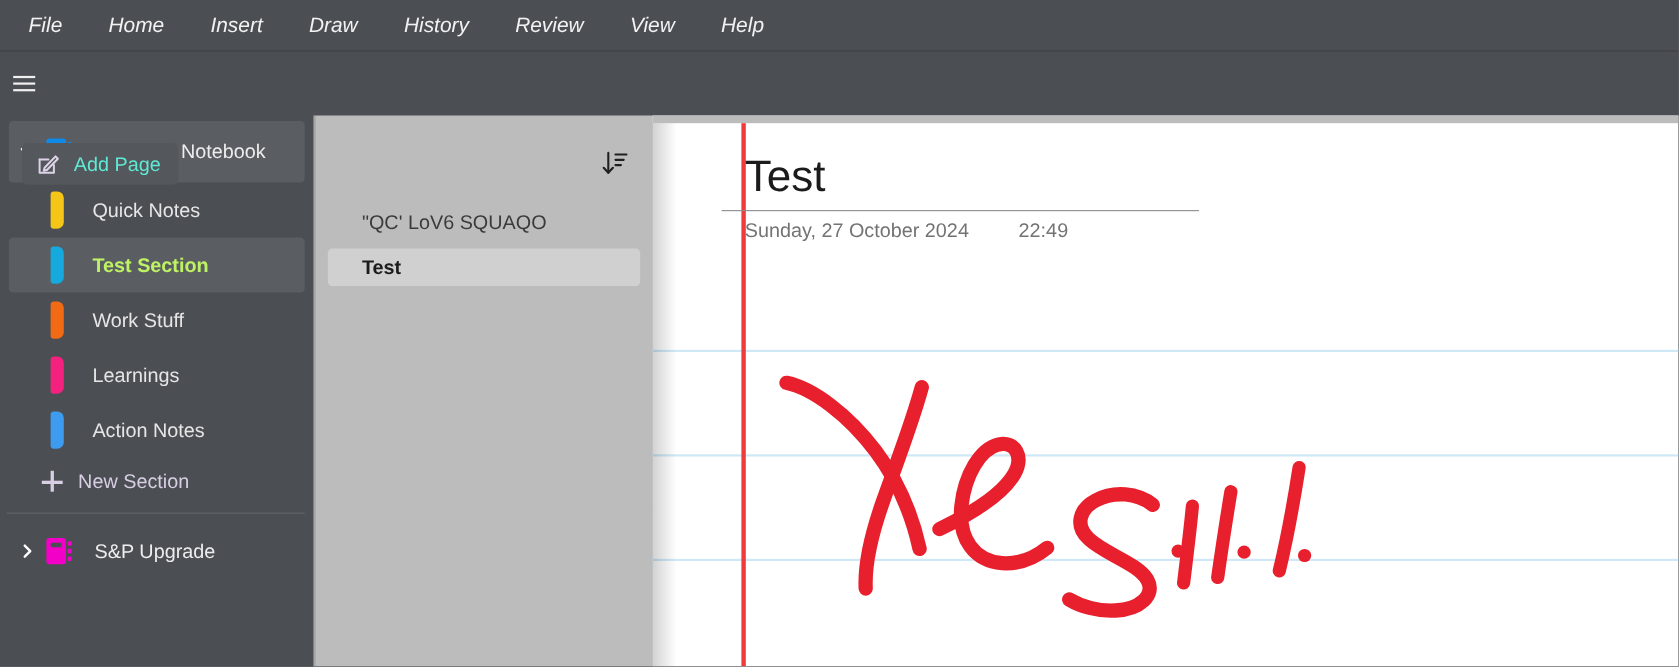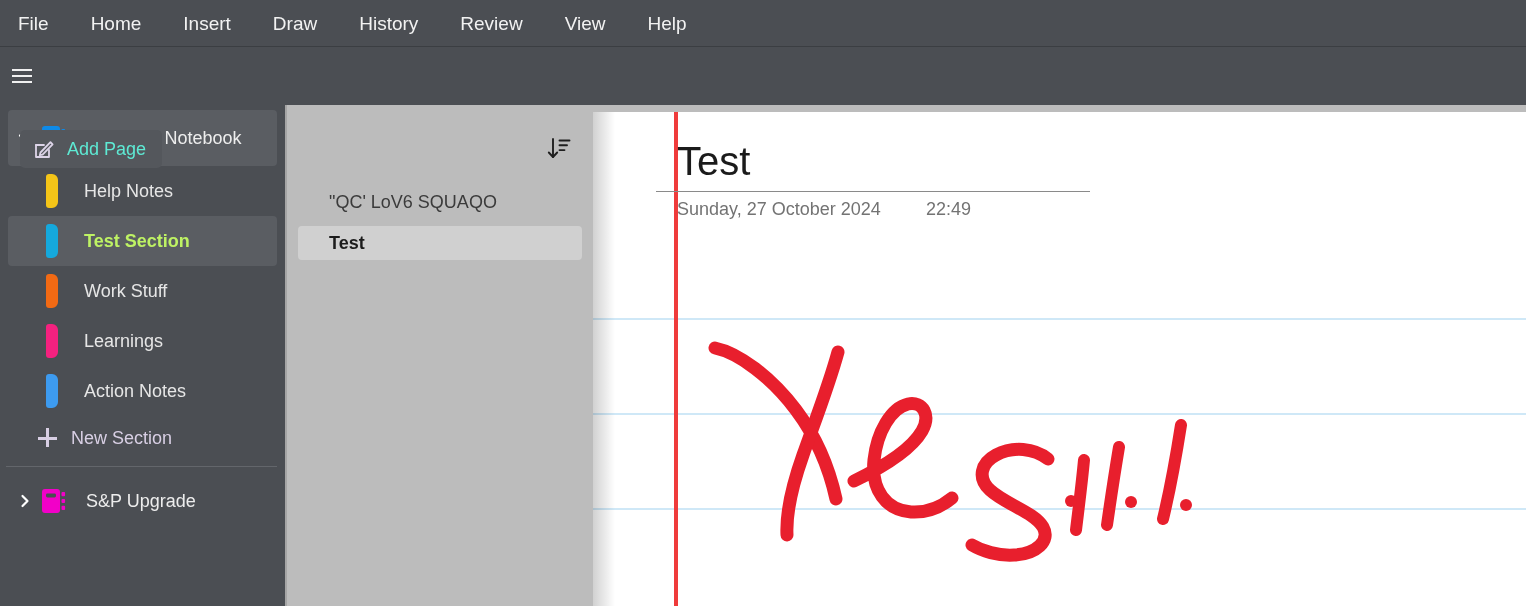--- a/index.html
+++ b/index.html
@@ -19,21 +19,22 @@
   }
 
   
   .menubar {
     position: absolute;
     left: 0; top: 0;
     width: 1526px; height: 47px;
     background: #4b4e53;
     display: flex;
     align-items: center;
-    padding-left: 16px;
+    padding-left: 24px;
+    font-style: italic;
   }
   .menubar::after {
     content: "";
     position: absolute;
     left: 0; bottom: 0;
     width: 1526px; height: 1px;
     background: #3b3e42;
   }
   .menu-item {
     color: #f2f2f2;
@@ -329,21 +330,21 @@
           <rect x="19.5" y="5" width="3.6" height="4.2" rx="1" fill="#0e8ae8"></rect>
           <rect x="19.5" y="11.9" width="3.6" height="4.2" rx="1" fill="#0e8ae8"></rect>
           <rect x="19.5" y="18.8" width="3.6" height="4.2" rx="1" fill="#0e8ae8"></rect>
         </svg>
       </div>
       <div class="nb-label">Adaeze's Notebook</div>
     </div>
 
     <div class="sec-row">
       <div class="sec-tab" style="background:#f5c518;"></div>
-      <div class="sec-label">Help Notes</div>
+      <div class="sec-label">Quick Notes</div>
     </div>
 
     <div class="sec-row active">
       <div class="sec-tab" style="background:#15a9dd;"></div>
       <div class="sec-label">Test Section</div>
     </div>
 
     <div class="sec-row">
       <div class="sec-tab" style="background:#f26a14;"></div>
       <div class="sec-label">Work Stuff</div>

